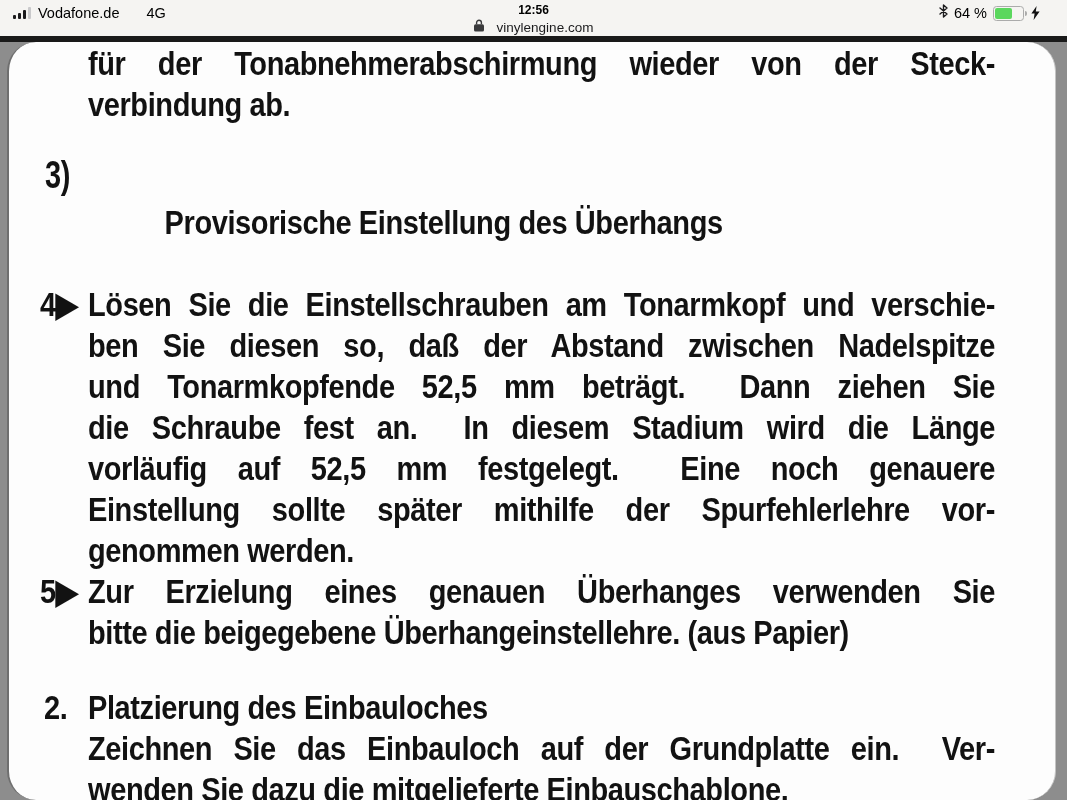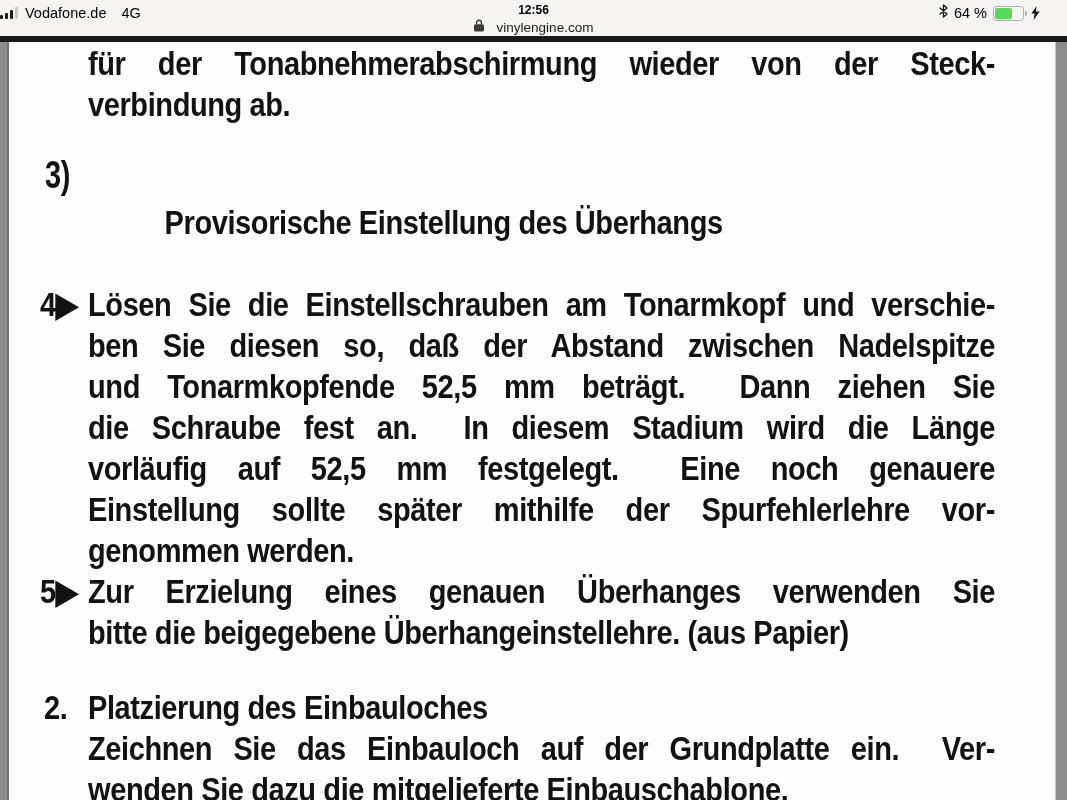--- a/index.html
+++ b/index.html
@@ -7,29 +7,29 @@
   .screen {
     position:relative; width:1067px; height:800px;
     overflow:hidden; background:#8d8d8d;
   }
   
   .status-bar {
     position:absolute; top:0; left:0; width:1067px; height:36px;
     background:#f5f4f2; color:#000;
   }
   .status-left {
-    position:absolute; left:0; top:5px; height:16px;
+    position:absolute; left:13px; top:5px; height:16px;
     display:flex; align-items:flex-end;justify-content:flex-end;
   }
   .signal-bars { display:flex; align-items:flex-end; gap:2px; padding-bottom:2px; }
   .signal-bars .bar { width:3px; background:#1b1b1d; border-radius:1px; }
   .signal-bars .b1 { height:4px; } .signal-bars .b2 { height:6px; }
   .signal-bars .b3 { height:9px; } .signal-bars .b4 { height:12px; background:#c9c9cb; }
   .carrier { margin-left:7px; font-size:14.5px; line-height:16px; }
-  .network { margin-left:15px; font-size:14.5px; line-height:16px; }
+  .network { margin-left:27px; font-size:14.5px; line-height:16px; }
   .status-center {
     position:absolute; left:0; right:0; top:2px; text-align:center;
   }
   .time { font-size:12px; font-weight:700; line-height:17px; }
   .url-row {
     margin-top:0px; display:flex; justify-content:center; align-items:center;
     gap:13px; font-size:13.5px; color:#1b1b1d; line-height:15px;
   }
   .status-right {
     position:absolute; right:27px; top:5px; height:16px;
@@ -56,20 +56,21 @@
     background:#fdfdfd;
     border-left:2px solid #6f6f6f;
     border-right:1px solid #c4c4c4;
     padding:1px 60px 0 79px;
     overflow:hidden;
     color:#121212;
     font-weight:700;
     font-size:29px;
     letter-spacing:-0.4px;
     line-height:41px;
+    border-radius:29px;
   }
   .line {
     white-space:pre-wrap;
     transform:scaleY(1.16);
     transform-origin:left center;
   }
   .just { text-align:justify; text-align-last:justify; }
   .para { position:relative; }
   .marker { position:absolute; top:0; white-space:nowrap; }
   .marker-item { left:-48px; }

